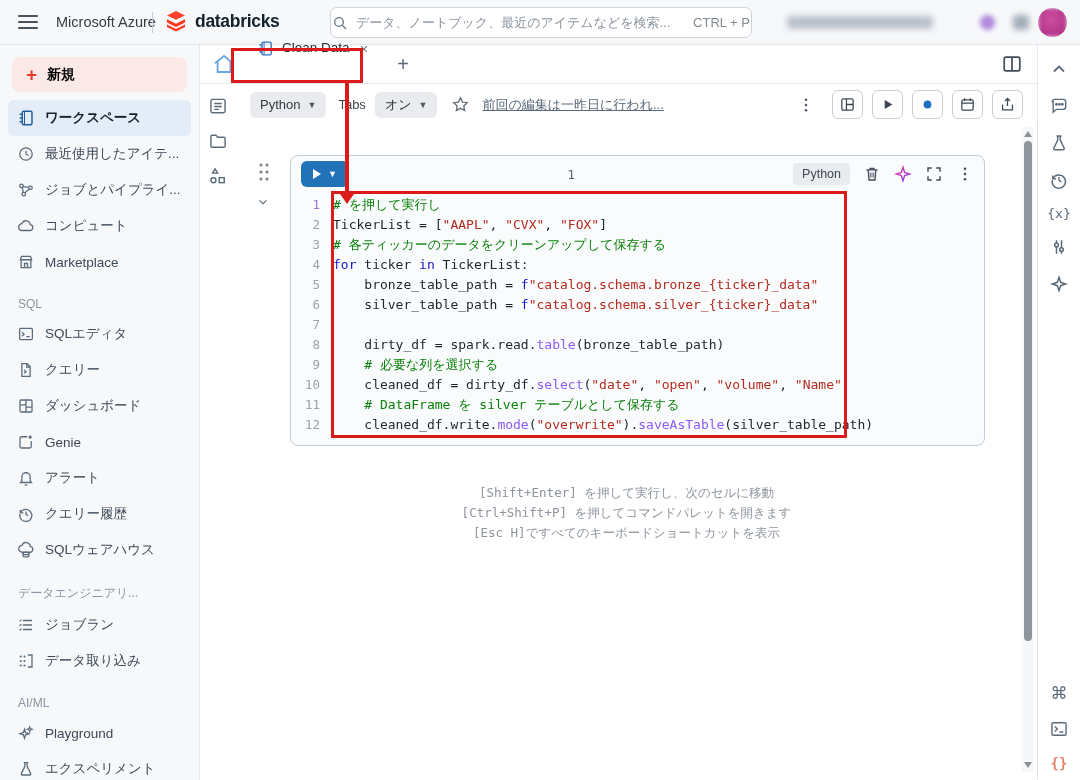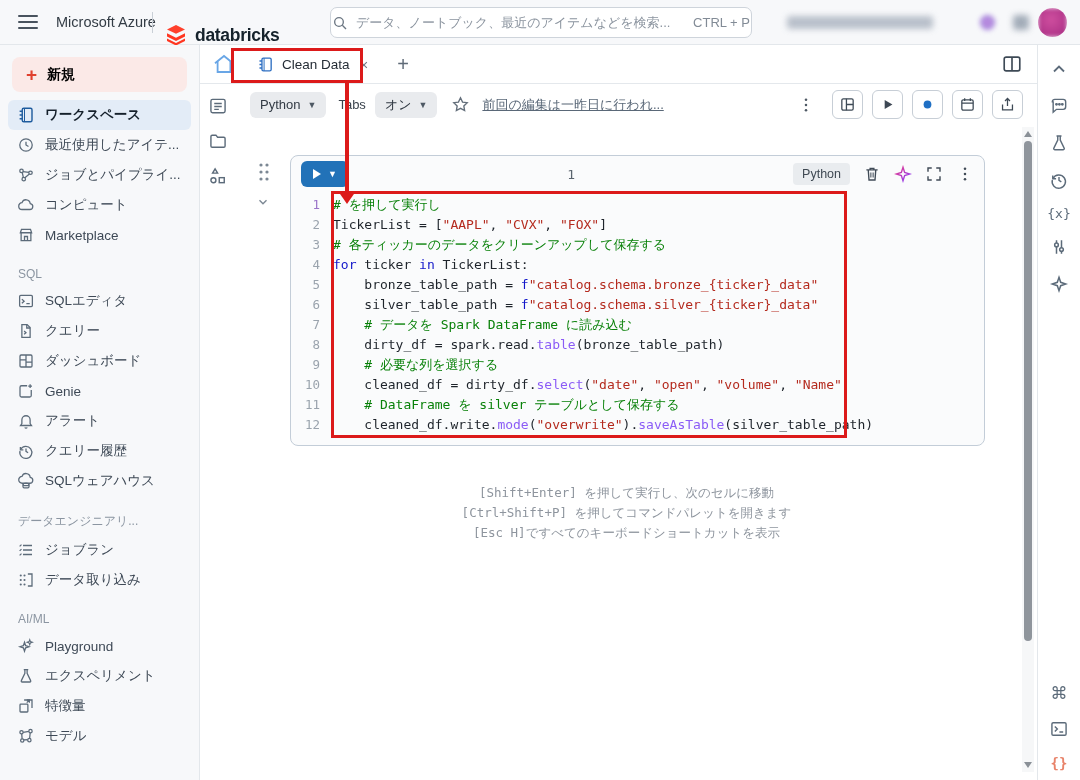--- a/index.html
+++ b/index.html
@@ -6,50 +6,50 @@
   html,body { width:1080px; height:780px; overflow:hidden; }
   body { font-family:"Liberation Sans","DejaVu Sans",sans-serif; background:#fff; color:#2b333d; }
   .app { position:relative; width:1080px; height:780px; background:#f7f8fa; }
 
   
   .topbar { position:absolute; top:0; left:0; width:1080px; height:45px; background:#f7f8fa; border-bottom:1px solid #e3e7eb; }
   .hamburger { position:absolute; left:18px; top:13px; width:20px; height:18px; display:flex; flex-direction:column; justify-content:space-between; padding:2px 0; cursor:pointer; }
   .hamburger span { display:block; height:2px; background:#49535e; border-radius:1px; }
   .azure-label { position:absolute; left:56px; top:14px; font-size:14.5px; color:#333c45; }
   .top-divider { position:absolute; left:152px; top:12px; width:1px; height:21px; background:#c9cfd6; }
-  .brand { position:absolute; left:164px; top:9px; display:flex; align-items:center; gap:7px;margin-top:14px; }
+  .brand { position:absolute; left:164px; top:9px; display:flex; align-items:center; gap:7px; }
   .brand-word { font-size:17.5px; font-weight:bold; color:#15222b; letter-spacing:-0.3px; }
   .searchbox { position:absolute; left:330px; top:7px; width:422px; height:31px; background:#fff; border:1px solid #ced4db; border-radius:7px; display:flex; align-items:center; padding:0 1px; gap:8px; }
   .searchbox .ph { flex:1; font-size:13px; color:#8a939e; white-space:nowrap; overflow:hidden; text-overflow:ellipsis; }
   .searchbox .sc { font-size:13px; color:#828b96; white-space:nowrap; }
   .redact-name { position:absolute; left:787px; top:16px; width:146px; height:13px; background:#aeb6c2; border-radius:3px; filter:blur(3px); opacity:.85; }
   .redact-ic1 { position:absolute; left:980px; top:15px; width:15px; height:15px; border-radius:50%; background:radial-gradient(circle,#c58fe0,#8f7bd8); filter:blur(2.5px); }
   .redact-ic2 { position:absolute; left:1013px; top:15px; width:16px; height:15px; background:#8d99a8; border-radius:3px; filter:blur(3px); opacity:.8; }
   .avatar { position:absolute; left:1038px; top:8px; width:29px; height:29px; border-radius:50%; overflow:hidden; }
   .avatar .blob { width:100%; height:100%; background:radial-gradient(circle at 45% 40%, #cf4f9f, #a42a80); filter:blur(2px); }
 
   
   .sidebar { position:absolute; top:45px; left:0; width:200px; height:735px; background:#f7f8fa; border-right:1px solid #e3e7eb; overflow:hidden; }
   .new-btn { margin:12px 12px 8px 12px; height:35px; background:#fbe9e7; border-radius:8px; display:flex; align-items:center; gap:10px; padding:0 14px; cursor:pointer; }
   .new-btn .plus { color:#e0402e; font-size:19px; font-weight:bold; line-height:1; }
   .new-btn .lbl { font-size:14px; font-weight:bold; color:#000000; }
-  .nav-item { margin:0 8px; height:30px; border-radius:6px; display:flex; align-items:center; gap:10px; padding:12px 9px; cursor:pointer; }
+  .nav-item { margin:0 8px; height:30px; border-radius:6px; display:flex; align-items:center; gap:10px; padding:18px 9px; cursor:pointer; }
   .nav-item .icn { width:18px; height:18px; color:#5c6b7a; flex:0 0 18px; }
   .nav-item .lbl { font-size:13.5px; color:#3e4956; white-space:nowrap; overflow:hidden; text-overflow:ellipsis; }
   .nav-item.selected { background:#e3ecf7; }
   .nav-item.selected .icn { color:#1f5c9e; }
   .nav-item.selected .lbl { color:#15202b; font-weight:bold; }
   .nav-section { margin:17px 0 5px 18px; font-size:12px; color:#8b95a1; white-space:nowrap; overflow:hidden; text-overflow:ellipsis; padding-right:10px; }
   .icn svg { width:100%; height:100%; display:block; }
 
   
   .main { position:absolute; top:45px; left:200px; width:837px; height:735px; background:#fff; }
   .tabbar { position:absolute; top:0; left:0; right:0; height:39px; background:#fff; border-bottom:1px solid #e4e8ec; display:flex; align-items:center; }
   .home-btn { width:24px; height:24px; margin-left:12px; color:#69a6e6; cursor:pointer; }
-  .nb-tab { height:48px; display:flex; align-items:center; gap:8px; padding:0 13px; margin-left:8px; cursor:pointer; }
+  .nb-tab { height:48px; display:flex; align-items:flex-start; gap:8px; padding:0 13px; margin-left:8px; cursor:pointer; }
   .nb-tab .icn { width:17px; height:17px; color:#2e6fc2; }
   .nb-tab .lbl { font-size:13.5px; color:#242c35; }
   .nb-tab .close { font-size:15px; color:#707a86; padding:0 2px; }
   .tab-plus { margin-left:14px; color:#5f6b78; font-size:20px; line-height:1; cursor:pointer; }
   .split-btn { position:absolute; right:14px; top:8px; width:22px; height:22px; color:#3e4a56; cursor:pointer; }
 
   .left-rail { position:absolute; top:39px; left:0; width:36px; bottom:0; display:flex; flex-direction:column; align-items:center; padding-top:12px; gap:15px; }
   .left-rail .icn { width:20px; height:20px; color:#5c6b7a; cursor:pointer; }
 
   .content { position:absolute; top:39px; left:36px; right:0; bottom:0; }
@@ -536,21 +536,20 @@
               <div class="code-line">
                 <span class="ln">5</span>
                 <span class="ct"><span>    bronze_table_path = </span><span class="tok-k">f</span><span class="tok-s">"catalog.schema.bronze_{ticker}_data"</span></span>
               </div>
               <div class="code-line">
                 <span class="ln">6</span>
                 <span class="ct"><span>    silver_table_path = </span><span class="tok-k">f</span><span class="tok-s">"catalog.schema.silver_{ticker}_data"</span></span>
               </div>
               <div class="code-line">
                 <span class="ln">7</span>
-                <span class="ct"><span>    </span><span class="tok-c"># データを Spark DataFrame に読み込む</span></span>
               </div>
               <div class="code-line">
                 <span class="ln">8</span>
                 <span class="ct"><span>    dirty_df = spark.read.</span><span class="tok-m">table</span><span>(bronze_table_path)</span></span>
               </div>
               <div class="code-line">
                 <span class="ln">9</span>
                 <span class="ct"><span>    </span><span class="tok-c"># 必要な列を選択する</span></span>
               </div>
               <div class="code-line">

